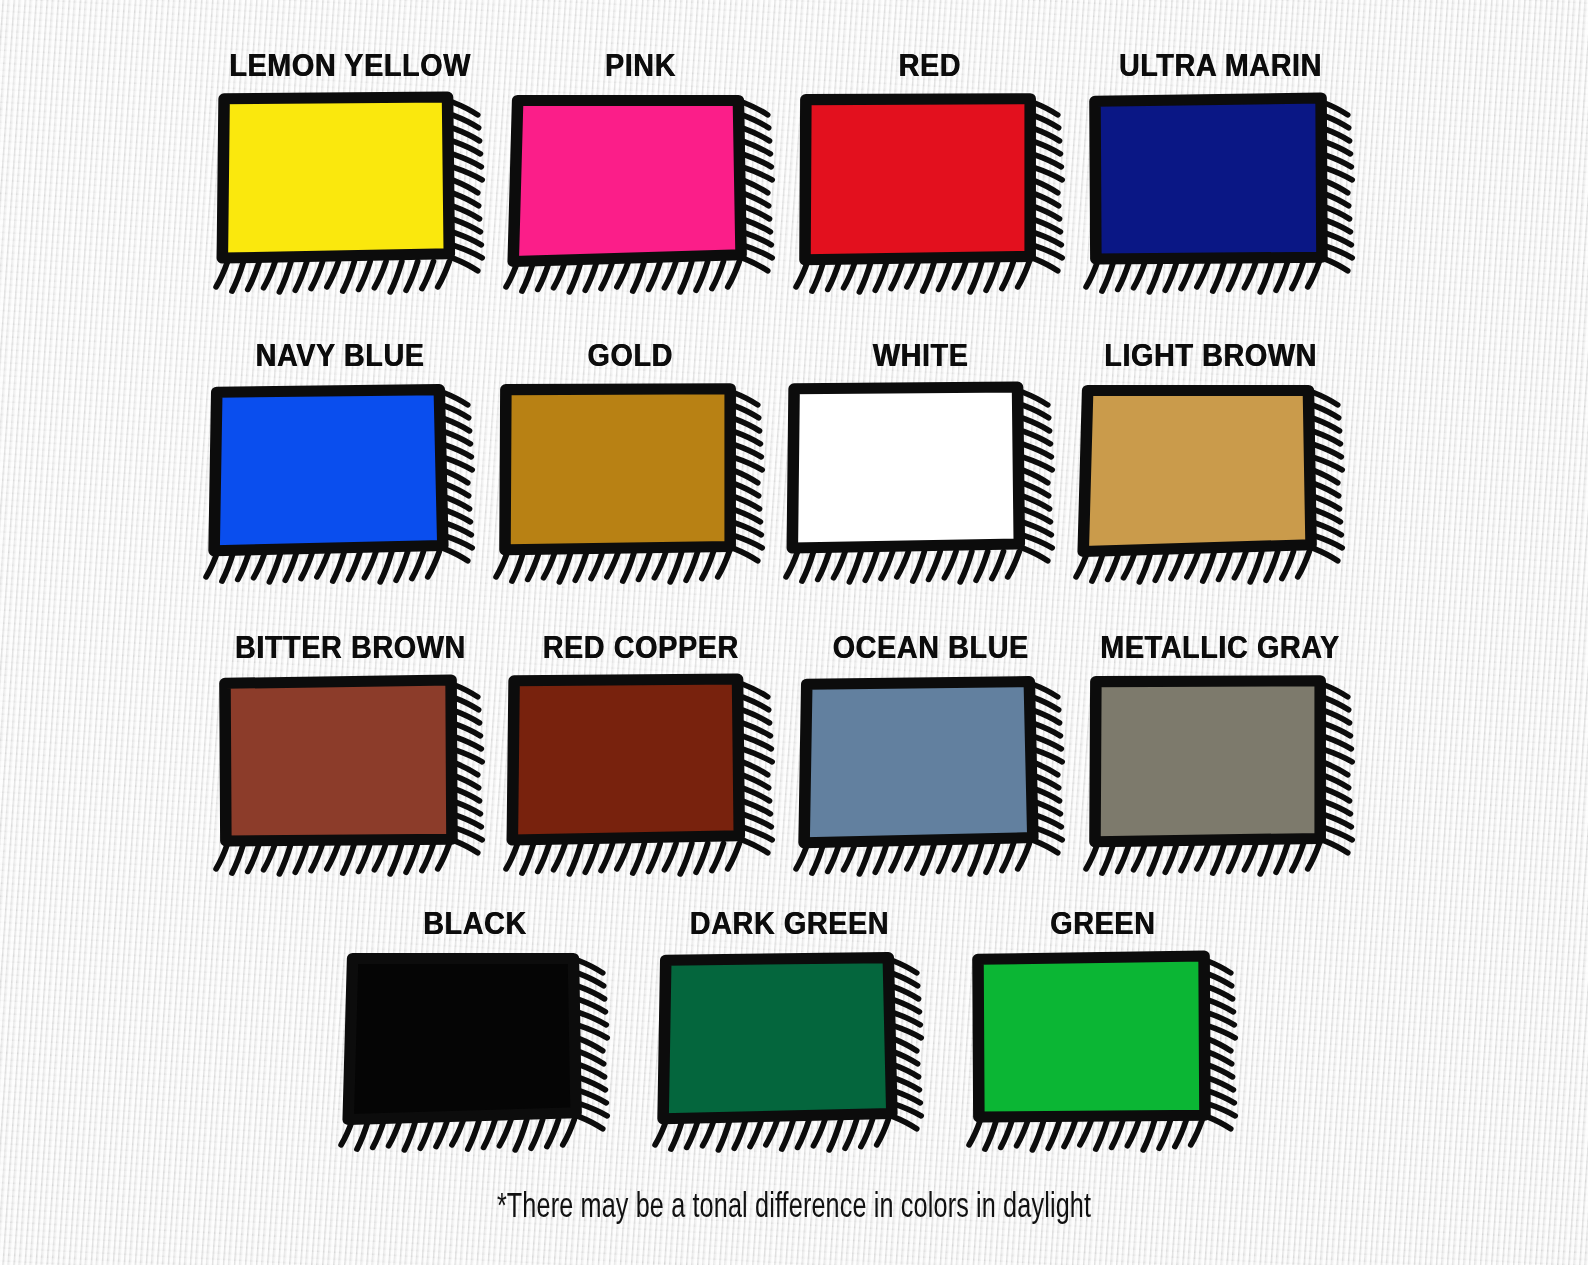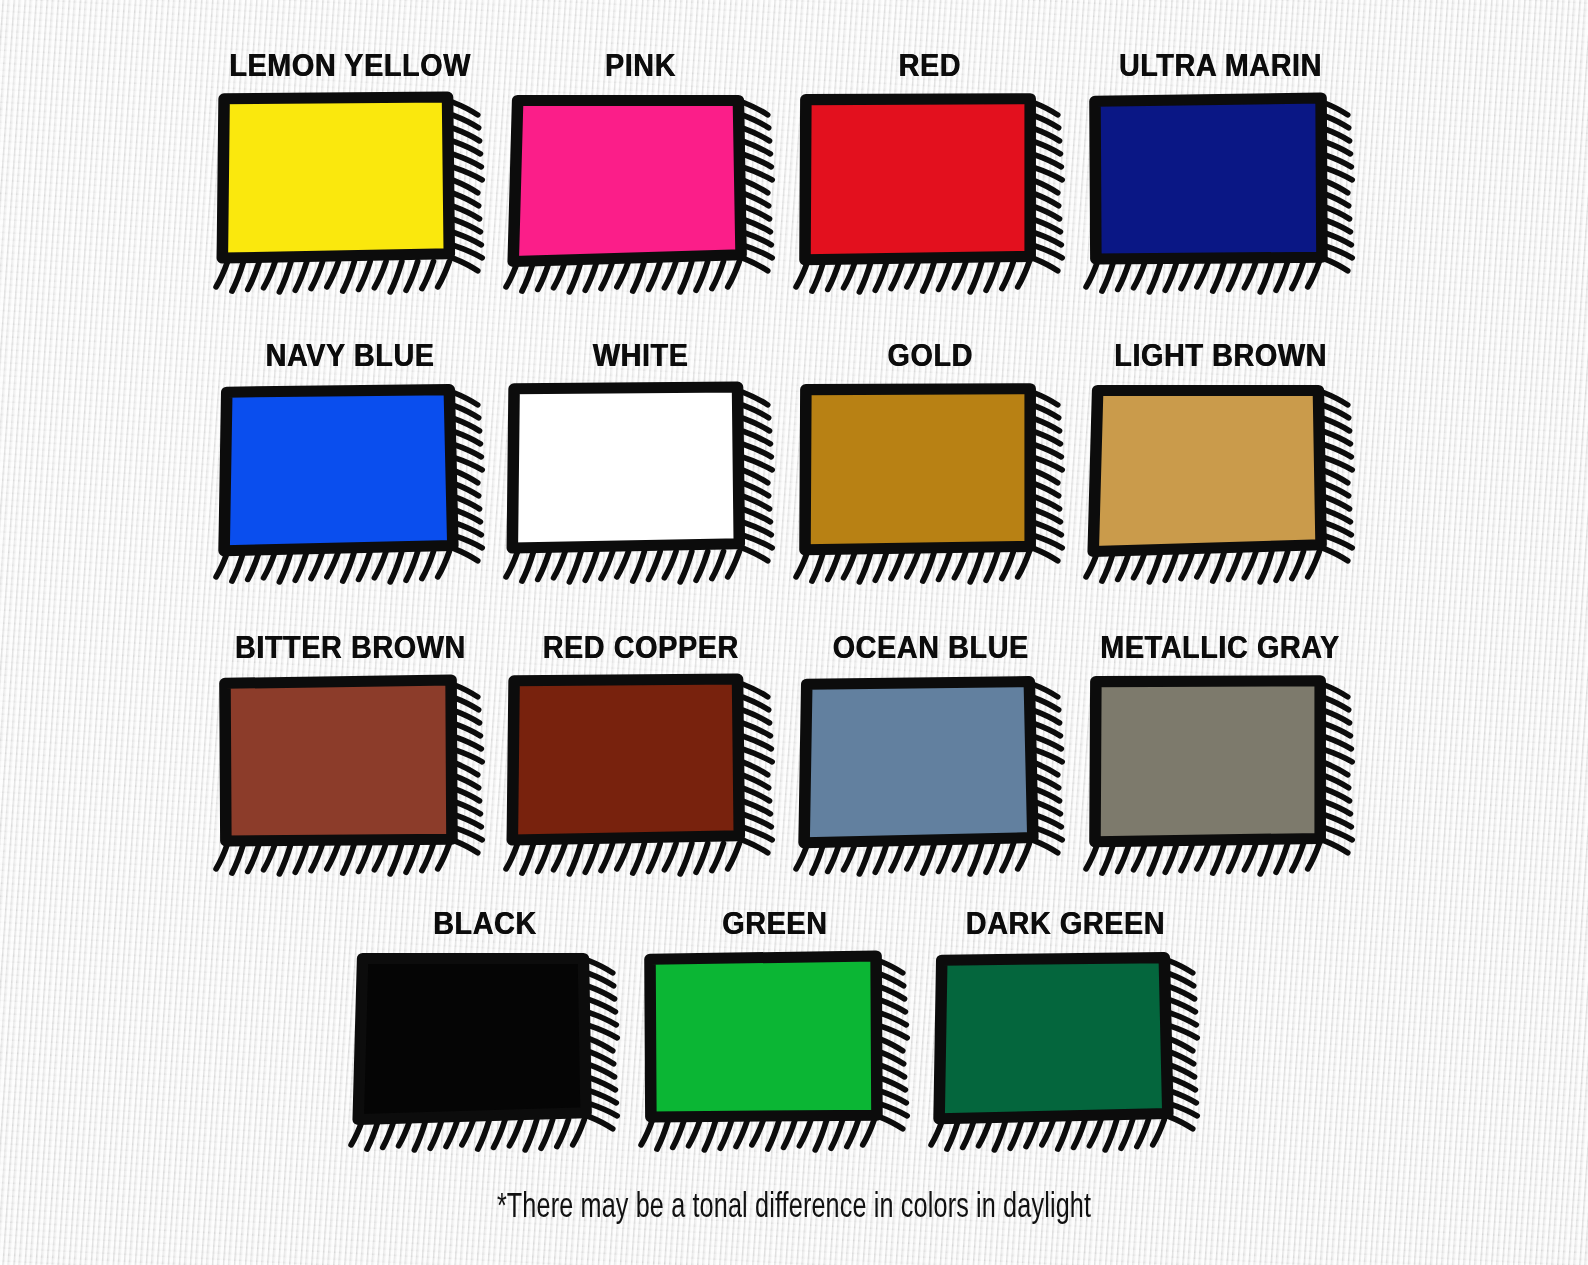--- a/index.html
+++ b/index.html
@@ -254,21 +254,21 @@
               <path d="M 266 150.0 Q 284.6 157.0 297.0 165.0" stroke="#0c0c0c" stroke-width="6.5" stroke-linecap="round" fill="none"></path>
               <path d="M 266 165.3 Q 285.2 172.3 298.0 180.3" stroke="#0c0c0c" stroke-width="6.5" stroke-linecap="round" fill="none"></path>
               <path d="M 266 180.7 Q 285.8 187.7 299.0 195.7" stroke="#0c0c0c" stroke-width="6.5" stroke-linecap="round" fill="none"></path>
               <path d="M 266 196.0 Q 282.8 203.0 294.0 211.0" stroke="#0c0c0c" stroke-width="6.5" stroke-linecap="round" fill="none"></path>
             </g>
             <path d="M 9 11 L 264 7 L 265 195 L 10 197 Z" fill="#0a1785" stroke="#0c0c0c" stroke-width="13" stroke-linejoin="round"></path>
           </svg>
         </div>
       </div>
     </div>
-  <div class="row" id="row-1" style="left:205px; top:340px;align-items:center;">
+  <div class="row" id="row-1" style="left:195px; top:340px;align-items:center;">
       <div class="cell">
         <div class="swatch-label">NAVY BLUE</div>
         <div class="swatch-wrap">
           <svg class="swatch-svg" viewBox="0 0 300 236" preserveAspectRatio="none">
             <g>
               <path d="M 12.0 200 Q 6.0 218.0 -1.0 230.0" stroke="#0c0c0c" stroke-width="6.5" stroke-linecap="round" fill="none"></path>
               <path d="M 29.9 200 Q 23.9 221.0 16.9 235.0" stroke="#0c0c0c" stroke-width="6.5" stroke-linecap="round" fill="none"></path>
               <path d="M 47.7 200 Q 41.7 219.8 34.7 233.0" stroke="#0c0c0c" stroke-width="6.5" stroke-linecap="round" fill="none"></path>
               <path d="M 65.6 200 Q 59.6 218.6 52.6 231.0" stroke="#0c0c0c" stroke-width="6.5" stroke-linecap="round" fill="none"></path>
               <path d="M 83.4 200 Q 77.4 221.6 70.4 236.0" stroke="#0c0c0c" stroke-width="6.5" stroke-linecap="round" fill="none"></path>
@@ -296,20 +296,60 @@
               <path d="M 266 150.0 Q 284.6 157.0 297.0 165.0" stroke="#0c0c0c" stroke-width="6.5" stroke-linecap="round" fill="none"></path>
               <path d="M 266 165.3 Q 285.2 172.3 298.0 180.3" stroke="#0c0c0c" stroke-width="6.5" stroke-linecap="round" fill="none"></path>
               <path d="M 266 180.7 Q 285.8 187.7 299.0 195.7" stroke="#0c0c0c" stroke-width="6.5" stroke-linecap="round" fill="none"></path>
               <path d="M 266 196.0 Q 282.8 203.0 294.0 211.0" stroke="#0c0c0c" stroke-width="6.5" stroke-linecap="round" fill="none"></path>
             </g>
             <path d="M 11 12 L 262 9 L 266 193 L 8 199 Z" fill="#0a4eee" stroke="#0c0c0c" stroke-width="13" stroke-linejoin="round"></path>
           </svg>
         </div>
       </div>
       <div class="cell">
+        <div class="swatch-label">GOLD</div>
+        <div class="swatch-wrap">
+          <svg class="swatch-svg" viewBox="0 0 300 236" preserveAspectRatio="none">
+            <g>
+              <path d="M 12.0 200 Q 6.0 218.0 -1.0 230.0" stroke="#0c0c0c" stroke-width="6.5" stroke-linecap="round" fill="none"></path>
+              <path d="M 29.9 200 Q 23.9 221.0 16.9 235.0" stroke="#0c0c0c" stroke-width="6.5" stroke-linecap="round" fill="none"></path>
+              <path d="M 47.7 200 Q 41.7 219.8 34.7 233.0" stroke="#0c0c0c" stroke-width="6.5" stroke-linecap="round" fill="none"></path>
+              <path d="M 65.6 200 Q 59.6 218.6 52.6 231.0" stroke="#0c0c0c" stroke-width="6.5" stroke-linecap="round" fill="none"></path>
+              <path d="M 83.4 200 Q 77.4 221.6 70.4 236.0" stroke="#0c0c0c" stroke-width="6.5" stroke-linecap="round" fill="none"></path>
+              <path d="M 101.3 200 Q 95.3 220.4 88.3 234.0" stroke="#0c0c0c" stroke-width="6.5" stroke-linecap="round" fill="none"></path>
+              <path d="M 119.1 200 Q 113.1 219.2 106.1 232.0" stroke="#0c0c0c" stroke-width="6.5" stroke-linecap="round" fill="none"></path>
+              <path d="M 137.0 200 Q 131.0 218.0 124.0 230.0" stroke="#0c0c0c" stroke-width="6.5" stroke-linecap="round" fill="none"></path>
+              <path d="M 154.9 200 Q 148.9 221.0 141.9 235.0" stroke="#0c0c0c" stroke-width="6.5" stroke-linecap="round" fill="none"></path>
+              <path d="M 172.7 200 Q 166.7 219.8 159.7 233.0" stroke="#0c0c0c" stroke-width="6.5" stroke-linecap="round" fill="none"></path>
+              <path d="M 190.6 200 Q 184.6 218.6 177.6 231.0" stroke="#0c0c0c" stroke-width="6.5" stroke-linecap="round" fill="none"></path>
+              <path d="M 208.4 200 Q 202.4 221.6 195.4 236.0" stroke="#0c0c0c" stroke-width="6.5" stroke-linecap="round" fill="none"></path>
+              <path d="M 226.3 200 Q 220.3 220.4 213.3 234.0" stroke="#0c0c0c" stroke-width="6.5" stroke-linecap="round" fill="none"></path>
+              <path d="M 244.1 200 Q 238.1 219.2 231.1 232.0" stroke="#0c0c0c" stroke-width="6.5" stroke-linecap="round" fill="none"></path>
+              <path d="M 262.0 200 Q 256.0 218.0 249.0 230.0" stroke="#0c0c0c" stroke-width="6.5" stroke-linecap="round" fill="none"></path>
+            </g>
+            <g>
+              <path d="M 266 12.0 Q 282.8 19.0 294.0 27.0" stroke="#0c0c0c" stroke-width="6.5" stroke-linecap="round" fill="none"></path>
+              <path d="M 266 27.3 Q 283.4 34.3 295.0 42.3" stroke="#0c0c0c" stroke-width="6.5" stroke-linecap="round" fill="none"></path>
+              <path d="M 266 42.7 Q 284.0 49.7 296.0 57.7" stroke="#0c0c0c" stroke-width="6.5" stroke-linecap="round" fill="none"></path>
+              <path d="M 266 58.0 Q 284.6 65.0 297.0 73.0" stroke="#0c0c0c" stroke-width="6.5" stroke-linecap="round" fill="none"></path>
+              <path d="M 266 73.3 Q 285.2 80.3 298.0 88.3" stroke="#0c0c0c" stroke-width="6.5" stroke-linecap="round" fill="none"></path>
+              <path d="M 266 88.7 Q 285.8 95.7 299.0 103.7" stroke="#0c0c0c" stroke-width="6.5" stroke-linecap="round" fill="none"></path>
+              <path d="M 266 104.0 Q 282.8 111.0 294.0 119.0" stroke="#0c0c0c" stroke-width="6.5" stroke-linecap="round" fill="none"></path>
+              <path d="M 266 119.3 Q 283.4 126.3 295.0 134.3" stroke="#0c0c0c" stroke-width="6.5" stroke-linecap="round" fill="none"></path>
+              <path d="M 266 134.7 Q 284.0 141.7 296.0 149.7" stroke="#0c0c0c" stroke-width="6.5" stroke-linecap="round" fill="none"></path>
+              <path d="M 266 150.0 Q 284.6 157.0 297.0 165.0" stroke="#0c0c0c" stroke-width="6.5" stroke-linecap="round" fill="none"></path>
+              <path d="M 266 165.3 Q 285.2 172.3 298.0 180.3" stroke="#0c0c0c" stroke-width="6.5" stroke-linecap="round" fill="none"></path>
+              <path d="M 266 180.7 Q 285.8 187.7 299.0 195.7" stroke="#0c0c0c" stroke-width="6.5" stroke-linecap="round" fill="none"></path>
+              <path d="M 266 196.0 Q 282.8 203.0 294.0 211.0" stroke="#0c0c0c" stroke-width="6.5" stroke-linecap="round" fill="none"></path>
+            </g>
+            <path d="M 10 9 L 263 8 L 263 194 L 9 198 Z" fill="#b88114" stroke="#0c0c0c" stroke-width="13" stroke-linejoin="round"></path>
+          </svg>
+        </div>
+      </div>
+      <div class="cell">
         <div class="swatch-label">WHITE</div>
         <div class="swatch-wrap">
           <svg class="swatch-svg" viewBox="0 0 300 236" preserveAspectRatio="none">
             <g>
               <path d="M 12.0 200 Q 6.0 218.0 -1.0 230.0" stroke="#0c0c0c" stroke-width="6.5" stroke-linecap="round" fill="none"></path>
               <path d="M 29.9 200 Q 23.9 221.0 16.9 235.0" stroke="#0c0c0c" stroke-width="6.5" stroke-linecap="round" fill="none"></path>
               <path d="M 47.7 200 Q 41.7 219.8 34.7 233.0" stroke="#0c0c0c" stroke-width="6.5" stroke-linecap="round" fill="none"></path>
               <path d="M 65.6 200 Q 59.6 218.6 52.6 231.0" stroke="#0c0c0c" stroke-width="6.5" stroke-linecap="round" fill="none"></path>
               <path d="M 83.4 200 Q 77.4 221.6 70.4 236.0" stroke="#0c0c0c" stroke-width="6.5" stroke-linecap="round" fill="none"></path>
               <path d="M 101.3 200 Q 95.3 220.4 88.3 234.0" stroke="#0c0c0c" stroke-width="6.5" stroke-linecap="round" fill="none"></path>
@@ -332,60 +372,20 @@
               <path d="M 266 88.7 Q 285.8 95.7 299.0 103.7" stroke="#0c0c0c" stroke-width="6.5" stroke-linecap="round" fill="none"></path>
               <path d="M 266 104.0 Q 282.8 111.0 294.0 119.0" stroke="#0c0c0c" stroke-width="6.5" stroke-linecap="round" fill="none"></path>
               <path d="M 266 119.3 Q 283.4 126.3 295.0 134.3" stroke="#0c0c0c" stroke-width="6.5" stroke-linecap="round" fill="none"></path>
               <path d="M 266 134.7 Q 284.0 141.7 296.0 149.7" stroke="#0c0c0c" stroke-width="6.5" stroke-linecap="round" fill="none"></path>
               <path d="M 266 150.0 Q 284.6 157.0 297.0 165.0" stroke="#0c0c0c" stroke-width="6.5" stroke-linecap="round" fill="none"></path>
               <path d="M 266 165.3 Q 285.2 172.3 298.0 180.3" stroke="#0c0c0c" stroke-width="6.5" stroke-linecap="round" fill="none"></path>
               <path d="M 266 180.7 Q 285.8 187.7 299.0 195.7" stroke="#0c0c0c" stroke-width="6.5" stroke-linecap="round" fill="none"></path>
               <path d="M 266 196.0 Q 282.8 203.0 294.0 211.0" stroke="#0c0c0c" stroke-width="6.5" stroke-linecap="round" fill="none"></path>
             </g>
             <path d="M 8 8 L 260 6 L 262 191 L 6 196 Z" fill="#ffffff" stroke="#0c0c0c" stroke-width="13" stroke-linejoin="round"></path>
-          </svg>
-        </div>
-      </div>
-      <div class="cell">
-        <div class="swatch-label">GOLD</div>
-        <div class="swatch-wrap">
-          <svg class="swatch-svg" viewBox="0 0 300 236" preserveAspectRatio="none">
-            <g>
-              <path d="M 12.0 200 Q 6.0 218.0 -1.0 230.0" stroke="#0c0c0c" stroke-width="6.5" stroke-linecap="round" fill="none"></path>
-              <path d="M 29.9 200 Q 23.9 221.0 16.9 235.0" stroke="#0c0c0c" stroke-width="6.5" stroke-linecap="round" fill="none"></path>
-              <path d="M 47.7 200 Q 41.7 219.8 34.7 233.0" stroke="#0c0c0c" stroke-width="6.5" stroke-linecap="round" fill="none"></path>
-              <path d="M 65.6 200 Q 59.6 218.6 52.6 231.0" stroke="#0c0c0c" stroke-width="6.5" stroke-linecap="round" fill="none"></path>
-              <path d="M 83.4 200 Q 77.4 221.6 70.4 236.0" stroke="#0c0c0c" stroke-width="6.5" stroke-linecap="round" fill="none"></path>
-              <path d="M 101.3 200 Q 95.3 220.4 88.3 234.0" stroke="#0c0c0c" stroke-width="6.5" stroke-linecap="round" fill="none"></path>
-              <path d="M 119.1 200 Q 113.1 219.2 106.1 232.0" stroke="#0c0c0c" stroke-width="6.5" stroke-linecap="round" fill="none"></path>
-              <path d="M 137.0 200 Q 131.0 218.0 124.0 230.0" stroke="#0c0c0c" stroke-width="6.5" stroke-linecap="round" fill="none"></path>
-              <path d="M 154.9 200 Q 148.9 221.0 141.9 235.0" stroke="#0c0c0c" stroke-width="6.5" stroke-linecap="round" fill="none"></path>
-              <path d="M 172.7 200 Q 166.7 219.8 159.7 233.0" stroke="#0c0c0c" stroke-width="6.5" stroke-linecap="round" fill="none"></path>
-              <path d="M 190.6 200 Q 184.6 218.6 177.6 231.0" stroke="#0c0c0c" stroke-width="6.5" stroke-linecap="round" fill="none"></path>
-              <path d="M 208.4 200 Q 202.4 221.6 195.4 236.0" stroke="#0c0c0c" stroke-width="6.5" stroke-linecap="round" fill="none"></path>
-              <path d="M 226.3 200 Q 220.3 220.4 213.3 234.0" stroke="#0c0c0c" stroke-width="6.5" stroke-linecap="round" fill="none"></path>
-              <path d="M 244.1 200 Q 238.1 219.2 231.1 232.0" stroke="#0c0c0c" stroke-width="6.5" stroke-linecap="round" fill="none"></path>
-              <path d="M 262.0 200 Q 256.0 218.0 249.0 230.0" stroke="#0c0c0c" stroke-width="6.5" stroke-linecap="round" fill="none"></path>
-            </g>
-            <g>
-              <path d="M 266 12.0 Q 282.8 19.0 294.0 27.0" stroke="#0c0c0c" stroke-width="6.5" stroke-linecap="round" fill="none"></path>
-              <path d="M 266 27.3 Q 283.4 34.3 295.0 42.3" stroke="#0c0c0c" stroke-width="6.5" stroke-linecap="round" fill="none"></path>
-              <path d="M 266 42.7 Q 284.0 49.7 296.0 57.7" stroke="#0c0c0c" stroke-width="6.5" stroke-linecap="round" fill="none"></path>
-              <path d="M 266 58.0 Q 284.6 65.0 297.0 73.0" stroke="#0c0c0c" stroke-width="6.5" stroke-linecap="round" fill="none"></path>
-              <path d="M 266 73.3 Q 285.2 80.3 298.0 88.3" stroke="#0c0c0c" stroke-width="6.5" stroke-linecap="round" fill="none"></path>
-              <path d="M 266 88.7 Q 285.8 95.7 299.0 103.7" stroke="#0c0c0c" stroke-width="6.5" stroke-linecap="round" fill="none"></path>
-              <path d="M 266 104.0 Q 282.8 111.0 294.0 119.0" stroke="#0c0c0c" stroke-width="6.5" stroke-linecap="round" fill="none"></path>
-              <path d="M 266 119.3 Q 283.4 126.3 295.0 134.3" stroke="#0c0c0c" stroke-width="6.5" stroke-linecap="round" fill="none"></path>
-              <path d="M 266 134.7 Q 284.0 141.7 296.0 149.7" stroke="#0c0c0c" stroke-width="6.5" stroke-linecap="round" fill="none"></path>
-              <path d="M 266 150.0 Q 284.6 157.0 297.0 165.0" stroke="#0c0c0c" stroke-width="6.5" stroke-linecap="round" fill="none"></path>
-              <path d="M 266 165.3 Q 285.2 172.3 298.0 180.3" stroke="#0c0c0c" stroke-width="6.5" stroke-linecap="round" fill="none"></path>
-              <path d="M 266 180.7 Q 285.8 187.7 299.0 195.7" stroke="#0c0c0c" stroke-width="6.5" stroke-linecap="round" fill="none"></path>
-              <path d="M 266 196.0 Q 282.8 203.0 294.0 211.0" stroke="#0c0c0c" stroke-width="6.5" stroke-linecap="round" fill="none"></path>
-            </g>
-            <path d="M 10 9 L 263 8 L 263 194 L 9 198 Z" fill="#b88114" stroke="#0c0c0c" stroke-width="13" stroke-linejoin="round"></path>
           </svg>
         </div>
       </div>
       <div class="cell">
         <div class="swatch-label">LIGHT BROWN</div>
         <div class="swatch-wrap">
           <svg class="swatch-svg" viewBox="0 0 300 236" preserveAspectRatio="none">
             <g>
               <path d="M 12.0 200 Q 6.0 218.0 -1.0 230.0" stroke="#0c0c0c" stroke-width="6.5" stroke-linecap="round" fill="none"></path>
               <path d="M 29.9 200 Q 23.9 221.0 16.9 235.0" stroke="#0c0c0c" stroke-width="6.5" stroke-linecap="round" fill="none"></path>
@@ -578,21 +578,21 @@
               <path d="M 266 150.0 Q 284.6 157.0 297.0 165.0" stroke="#0c0c0c" stroke-width="6.5" stroke-linecap="round" fill="none"></path>
               <path d="M 266 165.3 Q 285.2 172.3 298.0 180.3" stroke="#0c0c0c" stroke-width="6.5" stroke-linecap="round" fill="none"></path>
               <path d="M 266 180.7 Q 285.8 187.7 299.0 195.7" stroke="#0c0c0c" stroke-width="6.5" stroke-linecap="round" fill="none"></path>
               <path d="M 266 196.0 Q 282.8 203.0 294.0 211.0" stroke="#0c0c0c" stroke-width="6.5" stroke-linecap="round" fill="none"></path>
             </g>
             <path d="M 10 9 L 263 8 L 263 194 L 9 198 Z" fill="#7d7a6c" stroke="#0c0c0c" stroke-width="13" stroke-linejoin="round"></path>
           </svg>
         </div>
       </div>
     </div>
-  <div class="row" id="row-3" style="left:340px; top:908px;">
+  <div class="row" id="row-3" style="left:330px; top:908px;gap:24px;">
       <div class="cell">
         <div class="swatch-label">BLACK</div>
         <div class="swatch-wrap">
           <svg class="swatch-svg" viewBox="0 0 300 236" preserveAspectRatio="none">
             <g>
               <path d="M 12.0 200 Q 6.0 218.0 -1.0 230.0" stroke="#0c0c0c" stroke-width="6.5" stroke-linecap="round" fill="none"></path>
               <path d="M 29.9 200 Q 23.9 221.0 16.9 235.0" stroke="#0c0c0c" stroke-width="6.5" stroke-linecap="round" fill="none"></path>
               <path d="M 47.7 200 Q 41.7 219.8 34.7 233.0" stroke="#0c0c0c" stroke-width="6.5" stroke-linecap="round" fill="none"></path>
               <path d="M 65.6 200 Q 59.6 218.6 52.6 231.0" stroke="#0c0c0c" stroke-width="6.5" stroke-linecap="round" fill="none"></path>
               <path d="M 83.4 200 Q 77.4 221.6 70.4 236.0" stroke="#0c0c0c" stroke-width="6.5" stroke-linecap="round" fill="none"></path>
@@ -620,20 +620,60 @@
               <path d="M 266 150.0 Q 284.6 157.0 297.0 165.0" stroke="#0c0c0c" stroke-width="6.5" stroke-linecap="round" fill="none"></path>
               <path d="M 266 165.3 Q 285.2 172.3 298.0 180.3" stroke="#0c0c0c" stroke-width="6.5" stroke-linecap="round" fill="none"></path>
               <path d="M 266 180.7 Q 285.8 187.7 299.0 195.7" stroke="#0c0c0c" stroke-width="6.5" stroke-linecap="round" fill="none"></path>
               <path d="M 266 196.0 Q 282.8 203.0 294.0 211.0" stroke="#0c0c0c" stroke-width="6.5" stroke-linecap="round" fill="none"></path>
             </g>
             <path d="M 12 10 L 261 10 L 264 192 L 7 200 Z" fill="#050505" stroke="#0c0c0c" stroke-width="13" stroke-linejoin="round"></path>
           </svg>
         </div>
       </div>
       <div class="cell">
+        <div class="swatch-label">DARK GREEN</div>
+        <div class="swatch-wrap">
+          <svg class="swatch-svg" viewBox="0 0 300 236" preserveAspectRatio="none">
+            <g>
+              <path d="M 12.0 200 Q 6.0 218.0 -1.0 230.0" stroke="#0c0c0c" stroke-width="6.5" stroke-linecap="round" fill="none"></path>
+              <path d="M 29.9 200 Q 23.9 221.0 16.9 235.0" stroke="#0c0c0c" stroke-width="6.5" stroke-linecap="round" fill="none"></path>
+              <path d="M 47.7 200 Q 41.7 219.8 34.7 233.0" stroke="#0c0c0c" stroke-width="6.5" stroke-linecap="round" fill="none"></path>
+              <path d="M 65.6 200 Q 59.6 218.6 52.6 231.0" stroke="#0c0c0c" stroke-width="6.5" stroke-linecap="round" fill="none"></path>
+              <path d="M 83.4 200 Q 77.4 221.6 70.4 236.0" stroke="#0c0c0c" stroke-width="6.5" stroke-linecap="round" fill="none"></path>
+              <path d="M 101.3 200 Q 95.3 220.4 88.3 234.0" stroke="#0c0c0c" stroke-width="6.5" stroke-linecap="round" fill="none"></path>
+              <path d="M 119.1 200 Q 113.1 219.2 106.1 232.0" stroke="#0c0c0c" stroke-width="6.5" stroke-linecap="round" fill="none"></path>
+              <path d="M 137.0 200 Q 131.0 218.0 124.0 230.0" stroke="#0c0c0c" stroke-width="6.5" stroke-linecap="round" fill="none"></path>
+              <path d="M 154.9 200 Q 148.9 221.0 141.9 235.0" stroke="#0c0c0c" stroke-width="6.5" stroke-linecap="round" fill="none"></path>
+              <path d="M 172.7 200 Q 166.7 219.8 159.7 233.0" stroke="#0c0c0c" stroke-width="6.5" stroke-linecap="round" fill="none"></path>
+              <path d="M 190.6 200 Q 184.6 218.6 177.6 231.0" stroke="#0c0c0c" stroke-width="6.5" stroke-linecap="round" fill="none"></path>
+              <path d="M 208.4 200 Q 202.4 221.6 195.4 236.0" stroke="#0c0c0c" stroke-width="6.5" stroke-linecap="round" fill="none"></path>
+              <path d="M 226.3 200 Q 220.3 220.4 213.3 234.0" stroke="#0c0c0c" stroke-width="6.5" stroke-linecap="round" fill="none"></path>
+              <path d="M 244.1 200 Q 238.1 219.2 231.1 232.0" stroke="#0c0c0c" stroke-width="6.5" stroke-linecap="round" fill="none"></path>
+              <path d="M 262.0 200 Q 256.0 218.0 249.0 230.0" stroke="#0c0c0c" stroke-width="6.5" stroke-linecap="round" fill="none"></path>
+            </g>
+            <g>
+              <path d="M 266 12.0 Q 282.8 19.0 294.0 27.0" stroke="#0c0c0c" stroke-width="6.5" stroke-linecap="round" fill="none"></path>
+              <path d="M 266 27.3 Q 283.4 34.3 295.0 42.3" stroke="#0c0c0c" stroke-width="6.5" stroke-linecap="round" fill="none"></path>
+              <path d="M 266 42.7 Q 284.0 49.7 296.0 57.7" stroke="#0c0c0c" stroke-width="6.5" stroke-linecap="round" fill="none"></path>
+              <path d="M 266 58.0 Q 284.6 65.0 297.0 73.0" stroke="#0c0c0c" stroke-width="6.5" stroke-linecap="round" fill="none"></path>
+              <path d="M 266 73.3 Q 285.2 80.3 298.0 88.3" stroke="#0c0c0c" stroke-width="6.5" stroke-linecap="round" fill="none"></path>
+              <path d="M 266 88.7 Q 285.8 95.7 299.0 103.7" stroke="#0c0c0c" stroke-width="6.5" stroke-linecap="round" fill="none"></path>
+              <path d="M 266 104.0 Q 282.8 111.0 294.0 119.0" stroke="#0c0c0c" stroke-width="6.5" stroke-linecap="round" fill="none"></path>
+              <path d="M 266 119.3 Q 283.4 126.3 295.0 134.3" stroke="#0c0c0c" stroke-width="6.5" stroke-linecap="round" fill="none"></path>
+              <path d="M 266 134.7 Q 284.0 141.7 296.0 149.7" stroke="#0c0c0c" stroke-width="6.5" stroke-linecap="round" fill="none"></path>
+              <path d="M 266 150.0 Q 284.6 157.0 297.0 165.0" stroke="#0c0c0c" stroke-width="6.5" stroke-linecap="round" fill="none"></path>
+              <path d="M 266 165.3 Q 285.2 172.3 298.0 180.3" stroke="#0c0c0c" stroke-width="6.5" stroke-linecap="round" fill="none"></path>
+              <path d="M 266 180.7 Q 285.8 187.7 299.0 195.7" stroke="#0c0c0c" stroke-width="6.5" stroke-linecap="round" fill="none"></path>
+              <path d="M 266 196.0 Q 282.8 203.0 294.0 211.0" stroke="#0c0c0c" stroke-width="6.5" stroke-linecap="round" fill="none"></path>
+            </g>
+            <path d="M 11 12 L 262 9 L 266 193 L 8 199 Z" fill="#04663d" stroke="#0c0c0c" stroke-width="13" stroke-linejoin="round"></path>
+          </svg>
+        </div>
+      </div>
+      <div class="cell">
         <div class="swatch-label">GREEN</div>
         <div class="swatch-wrap">
           <svg class="swatch-svg" viewBox="0 0 300 236" preserveAspectRatio="none">
             <g>
               <path d="M 12.0 200 Q 6.0 218.0 -1.0 230.0" stroke="#0c0c0c" stroke-width="6.5" stroke-linecap="round" fill="none"></path>
               <path d="M 29.9 200 Q 23.9 221.0 16.9 235.0" stroke="#0c0c0c" stroke-width="6.5" stroke-linecap="round" fill="none"></path>
               <path d="M 47.7 200 Q 41.7 219.8 34.7 233.0" stroke="#0c0c0c" stroke-width="6.5" stroke-linecap="round" fill="none"></path>
               <path d="M 65.6 200 Q 59.6 218.6 52.6 231.0" stroke="#0c0c0c" stroke-width="6.5" stroke-linecap="round" fill="none"></path>
               <path d="M 83.4 200 Q 77.4 221.6 70.4 236.0" stroke="#0c0c0c" stroke-width="6.5" stroke-linecap="round" fill="none"></path>
               <path d="M 101.3 200 Q 95.3 220.4 88.3 234.0" stroke="#0c0c0c" stroke-width="6.5" stroke-linecap="round" fill="none"></path>
@@ -656,59 +696,19 @@
               <path d="M 266 88.7 Q 285.8 95.7 299.0 103.7" stroke="#0c0c0c" stroke-width="6.5" stroke-linecap="round" fill="none"></path>
               <path d="M 266 104.0 Q 282.8 111.0 294.0 119.0" stroke="#0c0c0c" stroke-width="6.5" stroke-linecap="round" fill="none"></path>
               <path d="M 266 119.3 Q 283.4 126.3 295.0 134.3" stroke="#0c0c0c" stroke-width="6.5" stroke-linecap="round" fill="none"></path>
               <path d="M 266 134.7 Q 284.0 141.7 296.0 149.7" stroke="#0c0c0c" stroke-width="6.5" stroke-linecap="round" fill="none"></path>
               <path d="M 266 150.0 Q 284.6 157.0 297.0 165.0" stroke="#0c0c0c" stroke-width="6.5" stroke-linecap="round" fill="none"></path>
               <path d="M 266 165.3 Q 285.2 172.3 298.0 180.3" stroke="#0c0c0c" stroke-width="6.5" stroke-linecap="round" fill="none"></path>
               <path d="M 266 180.7 Q 285.8 187.7 299.0 195.7" stroke="#0c0c0c" stroke-width="6.5" stroke-linecap="round" fill="none"></path>
               <path d="M 266 196.0 Q 282.8 203.0 294.0 211.0" stroke="#0c0c0c" stroke-width="6.5" stroke-linecap="round" fill="none"></path>
             </g>
             <path d="M 9 11 L 264 7 L 265 195 L 10 197 Z" fill="#0bb634" stroke="#0c0c0c" stroke-width="13" stroke-linejoin="round"></path>
-          </svg>
-        </div>
-      </div>
-      <div class="cell">
-        <div class="swatch-label">DARK GREEN</div>
-        <div class="swatch-wrap">
-          <svg class="swatch-svg" viewBox="0 0 300 236" preserveAspectRatio="none">
-            <g>
-              <path d="M 12.0 200 Q 6.0 218.0 -1.0 230.0" stroke="#0c0c0c" stroke-width="6.5" stroke-linecap="round" fill="none"></path>
-              <path d="M 29.9 200 Q 23.9 221.0 16.9 235.0" stroke="#0c0c0c" stroke-width="6.5" stroke-linecap="round" fill="none"></path>
-              <path d="M 47.7 200 Q 41.7 219.8 34.7 233.0" stroke="#0c0c0c" stroke-width="6.5" stroke-linecap="round" fill="none"></path>
-              <path d="M 65.6 200 Q 59.6 218.6 52.6 231.0" stroke="#0c0c0c" stroke-width="6.5" stroke-linecap="round" fill="none"></path>
-              <path d="M 83.4 200 Q 77.4 221.6 70.4 236.0" stroke="#0c0c0c" stroke-width="6.5" stroke-linecap="round" fill="none"></path>
-              <path d="M 101.3 200 Q 95.3 220.4 88.3 234.0" stroke="#0c0c0c" stroke-width="6.5" stroke-linecap="round" fill="none"></path>
-              <path d="M 119.1 200 Q 113.1 219.2 106.1 232.0" stroke="#0c0c0c" stroke-width="6.5" stroke-linecap="round" fill="none"></path>
-              <path d="M 137.0 200 Q 131.0 218.0 124.0 230.0" stroke="#0c0c0c" stroke-width="6.5" stroke-linecap="round" fill="none"></path>
-              <path d="M 154.9 200 Q 148.9 221.0 141.9 235.0" stroke="#0c0c0c" stroke-width="6.5" stroke-linecap="round" fill="none"></path>
-              <path d="M 172.7 200 Q 166.7 219.8 159.7 233.0" stroke="#0c0c0c" stroke-width="6.5" stroke-linecap="round" fill="none"></path>
-              <path d="M 190.6 200 Q 184.6 218.6 177.6 231.0" stroke="#0c0c0c" stroke-width="6.5" stroke-linecap="round" fill="none"></path>
-              <path d="M 208.4 200 Q 202.4 221.6 195.4 236.0" stroke="#0c0c0c" stroke-width="6.5" stroke-linecap="round" fill="none"></path>
-              <path d="M 226.3 200 Q 220.3 220.4 213.3 234.0" stroke="#0c0c0c" stroke-width="6.5" stroke-linecap="round" fill="none"></path>
-              <path d="M 244.1 200 Q 238.1 219.2 231.1 232.0" stroke="#0c0c0c" stroke-width="6.5" stroke-linecap="round" fill="none"></path>
-              <path d="M 262.0 200 Q 256.0 218.0 249.0 230.0" stroke="#0c0c0c" stroke-width="6.5" stroke-linecap="round" fill="none"></path>
-            </g>
-            <g>
-              <path d="M 266 12.0 Q 282.8 19.0 294.0 27.0" stroke="#0c0c0c" stroke-width="6.5" stroke-linecap="round" fill="none"></path>
-              <path d="M 266 27.3 Q 283.4 34.3 295.0 42.3" stroke="#0c0c0c" stroke-width="6.5" stroke-linecap="round" fill="none"></path>
-              <path d="M 266 42.7 Q 284.0 49.7 296.0 57.7" stroke="#0c0c0c" stroke-width="6.5" stroke-linecap="round" fill="none"></path>
-              <path d="M 266 58.0 Q 284.6 65.0 297.0 73.0" stroke="#0c0c0c" stroke-width="6.5" stroke-linecap="round" fill="none"></path>
-              <path d="M 266 73.3 Q 285.2 80.3 298.0 88.3" stroke="#0c0c0c" stroke-width="6.5" stroke-linecap="round" fill="none"></path>
-              <path d="M 266 88.7 Q 285.8 95.7 299.0 103.7" stroke="#0c0c0c" stroke-width="6.5" stroke-linecap="round" fill="none"></path>
-              <path d="M 266 104.0 Q 282.8 111.0 294.0 119.0" stroke="#0c0c0c" stroke-width="6.5" stroke-linecap="round" fill="none"></path>
-              <path d="M 266 119.3 Q 283.4 126.3 295.0 134.3" stroke="#0c0c0c" stroke-width="6.5" stroke-linecap="round" fill="none"></path>
-              <path d="M 266 134.7 Q 284.0 141.7 296.0 149.7" stroke="#0c0c0c" stroke-width="6.5" stroke-linecap="round" fill="none"></path>
-              <path d="M 266 150.0 Q 284.6 157.0 297.0 165.0" stroke="#0c0c0c" stroke-width="6.5" stroke-linecap="round" fill="none"></path>
-              <path d="M 266 165.3 Q 285.2 172.3 298.0 180.3" stroke="#0c0c0c" stroke-width="6.5" stroke-linecap="round" fill="none"></path>
-              <path d="M 266 180.7 Q 285.8 187.7 299.0 195.7" stroke="#0c0c0c" stroke-width="6.5" stroke-linecap="round" fill="none"></path>
-              <path d="M 266 196.0 Q 282.8 203.0 294.0 211.0" stroke="#0c0c0c" stroke-width="6.5" stroke-linecap="round" fill="none"></path>
-            </g>
-            <path d="M 11 12 L 262 9 L 266 193 L 8 199 Z" fill="#04663d" stroke="#0c0c0c" stroke-width="13" stroke-linejoin="round"></path>
           </svg>
         </div>
       </div>
     </div>
 
   <div id="footnote">*There may be a tonal difference in colors in daylight</div>
 </div>
 
 </body></html>

